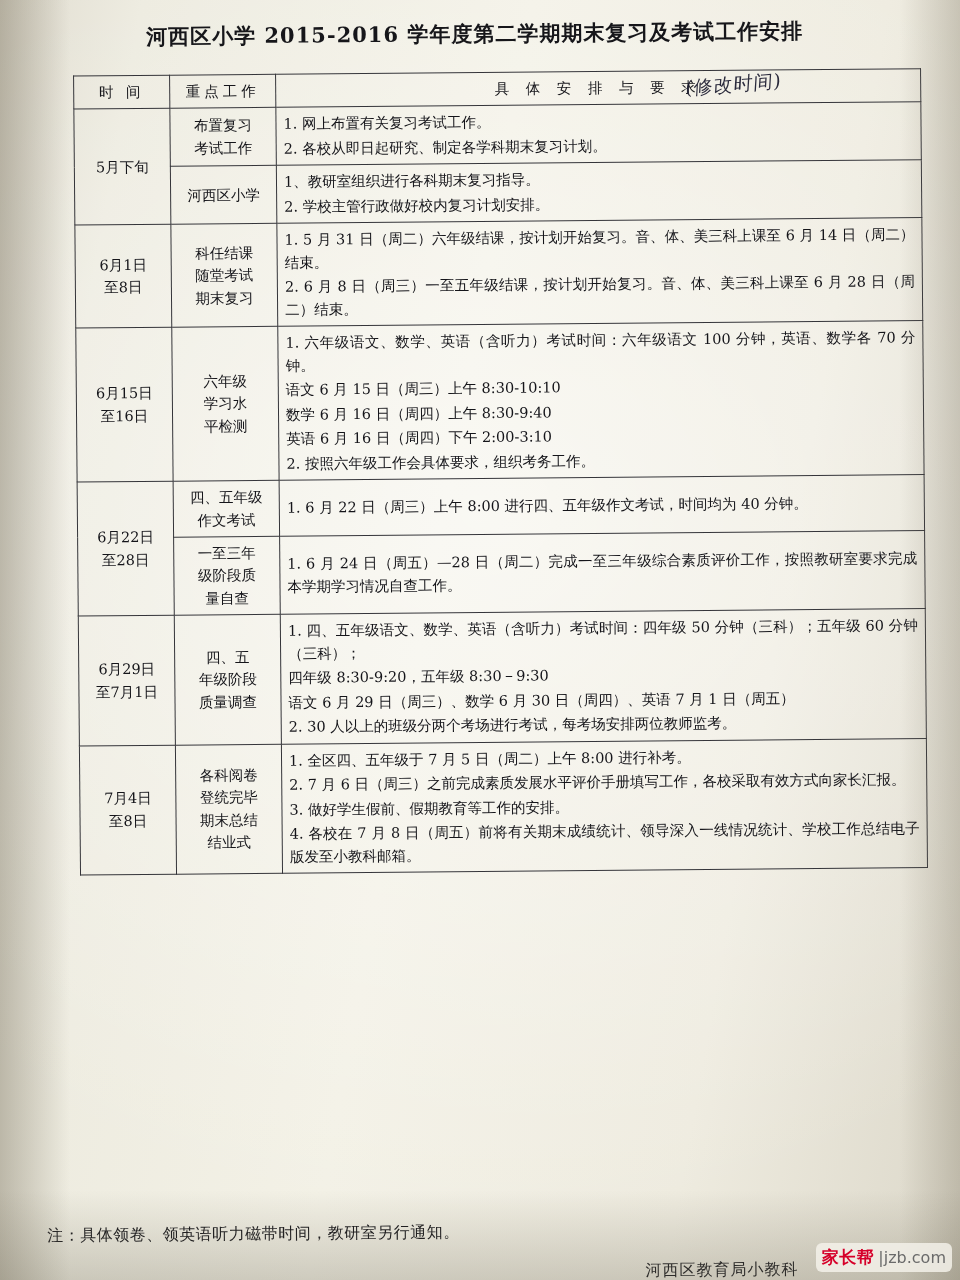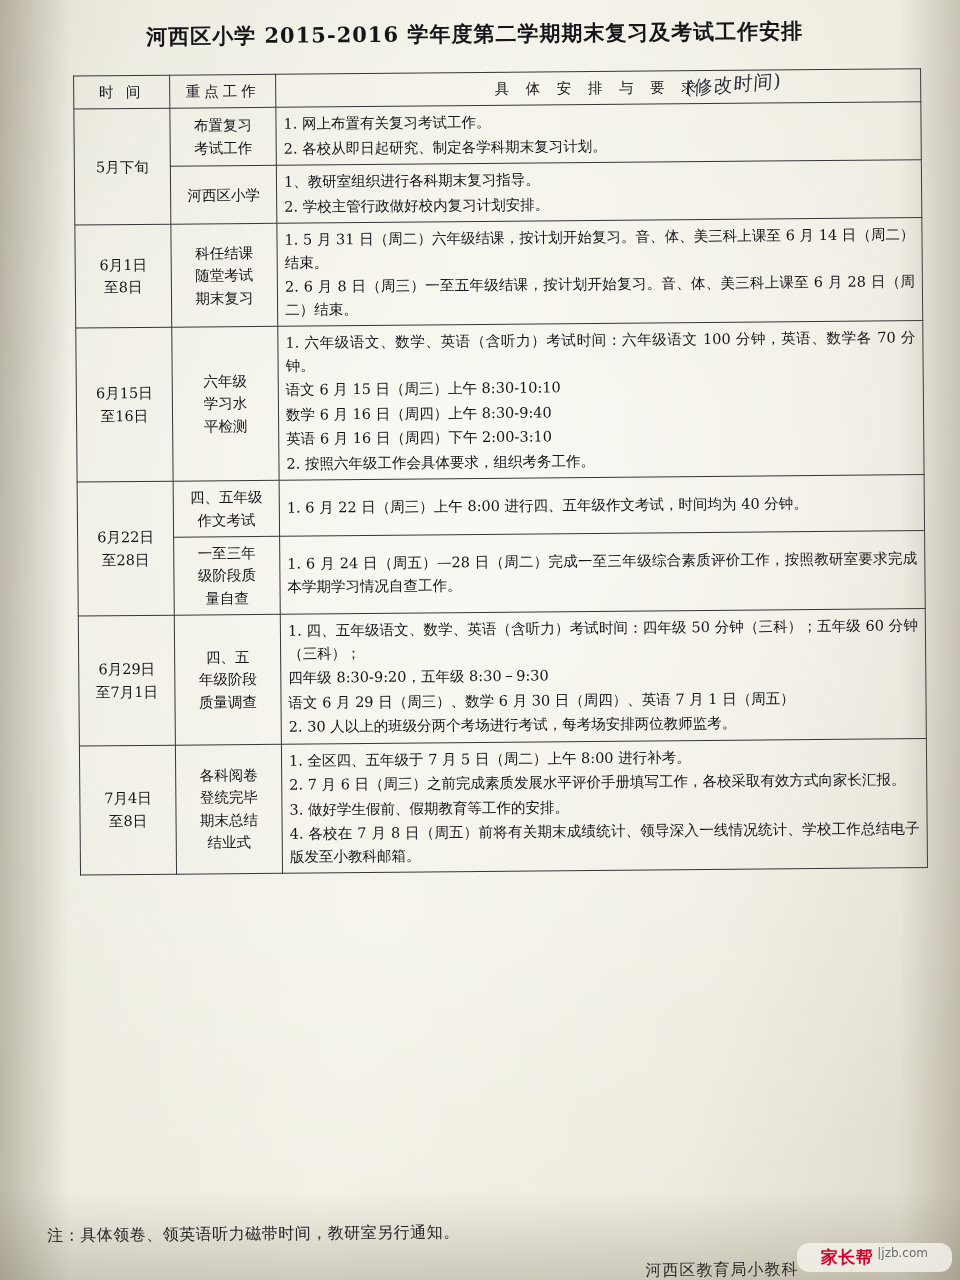--- a/index.html
+++ b/index.html
@@ -135,34 +135,35 @@
     font-size: 16px;
     color: #16161a;
     letter-spacing: 1px;
   }
   
   #watermark {
     position: absolute;
     right: 8px;
     bottom: 8px;
     display: flex;
+    align-items: center;
     background: rgba(245,243,236,0.82);
-    padding: 3px 24px;
-    border-radius: 12px;
+    padding: 3px 6px;
+    border-radius: 6px;
   }
   #watermark .wm-main {
     font-family: "DejaVu Sans", "Liberation Sans", sans-serif;
     font-weight: bold;
     font-size: 17px;
     color: #d6002a;
     letter-spacing: 0.5px;
   }
   #watermark .wm-sub {
     font-family: "DejaVu Sans", "Liberation Sans", sans-serif;
-    font-size: 12px;
+    font-size: 16px;
     color: #6a6a6a;
     margin-left: 4px;
   }
 </style>
 </head>
 <body>
 
 <div id="sheet"></div>
 
 <div id="doc">

